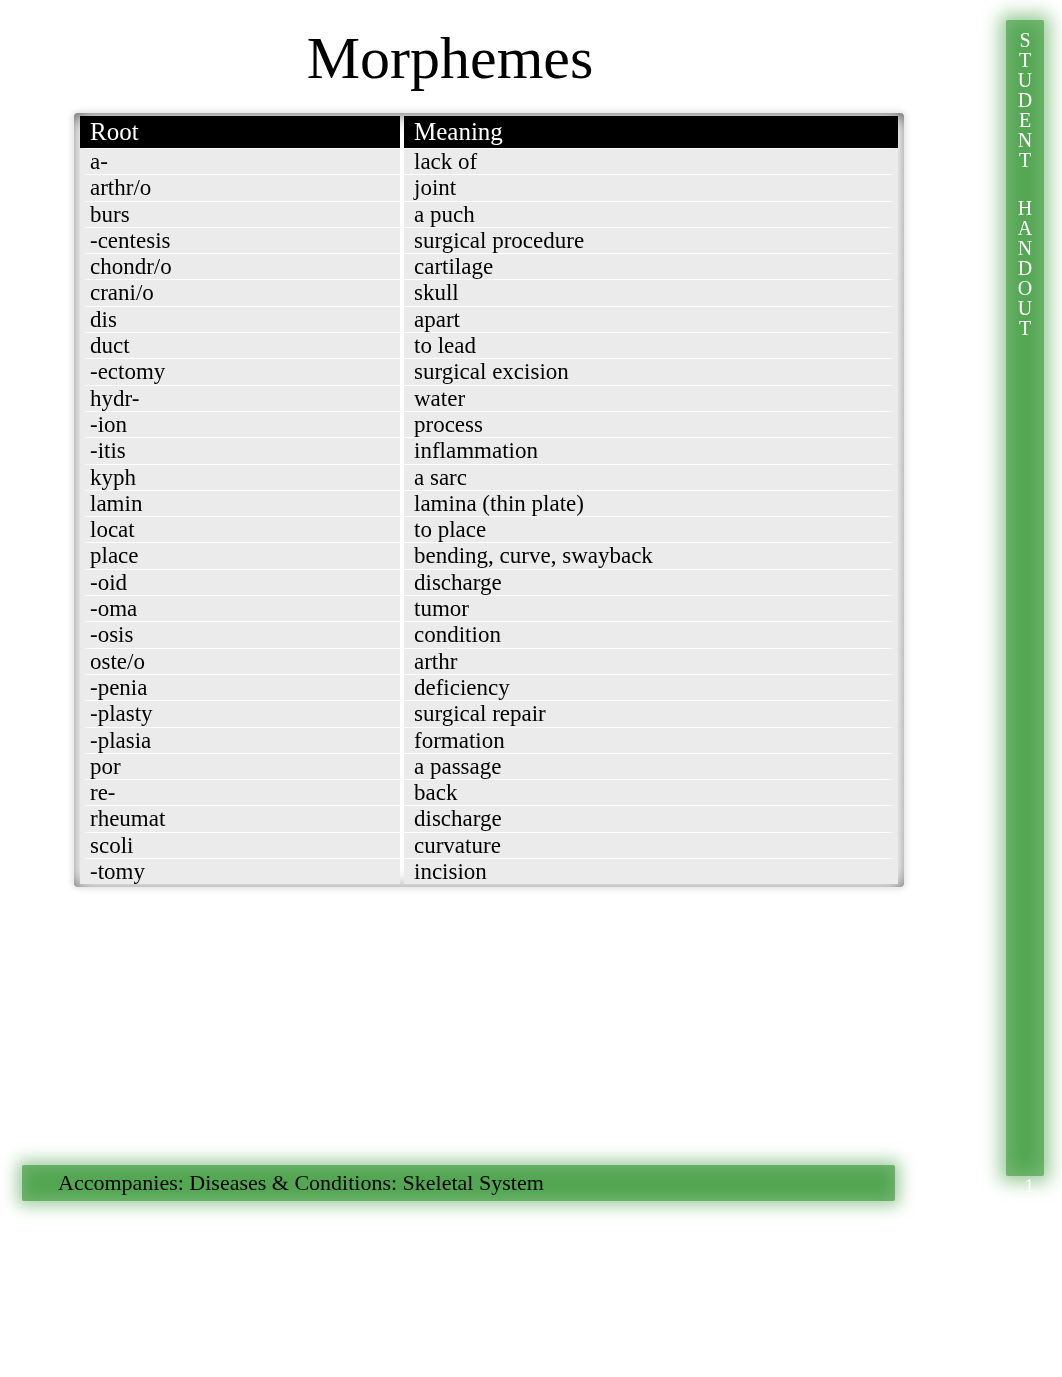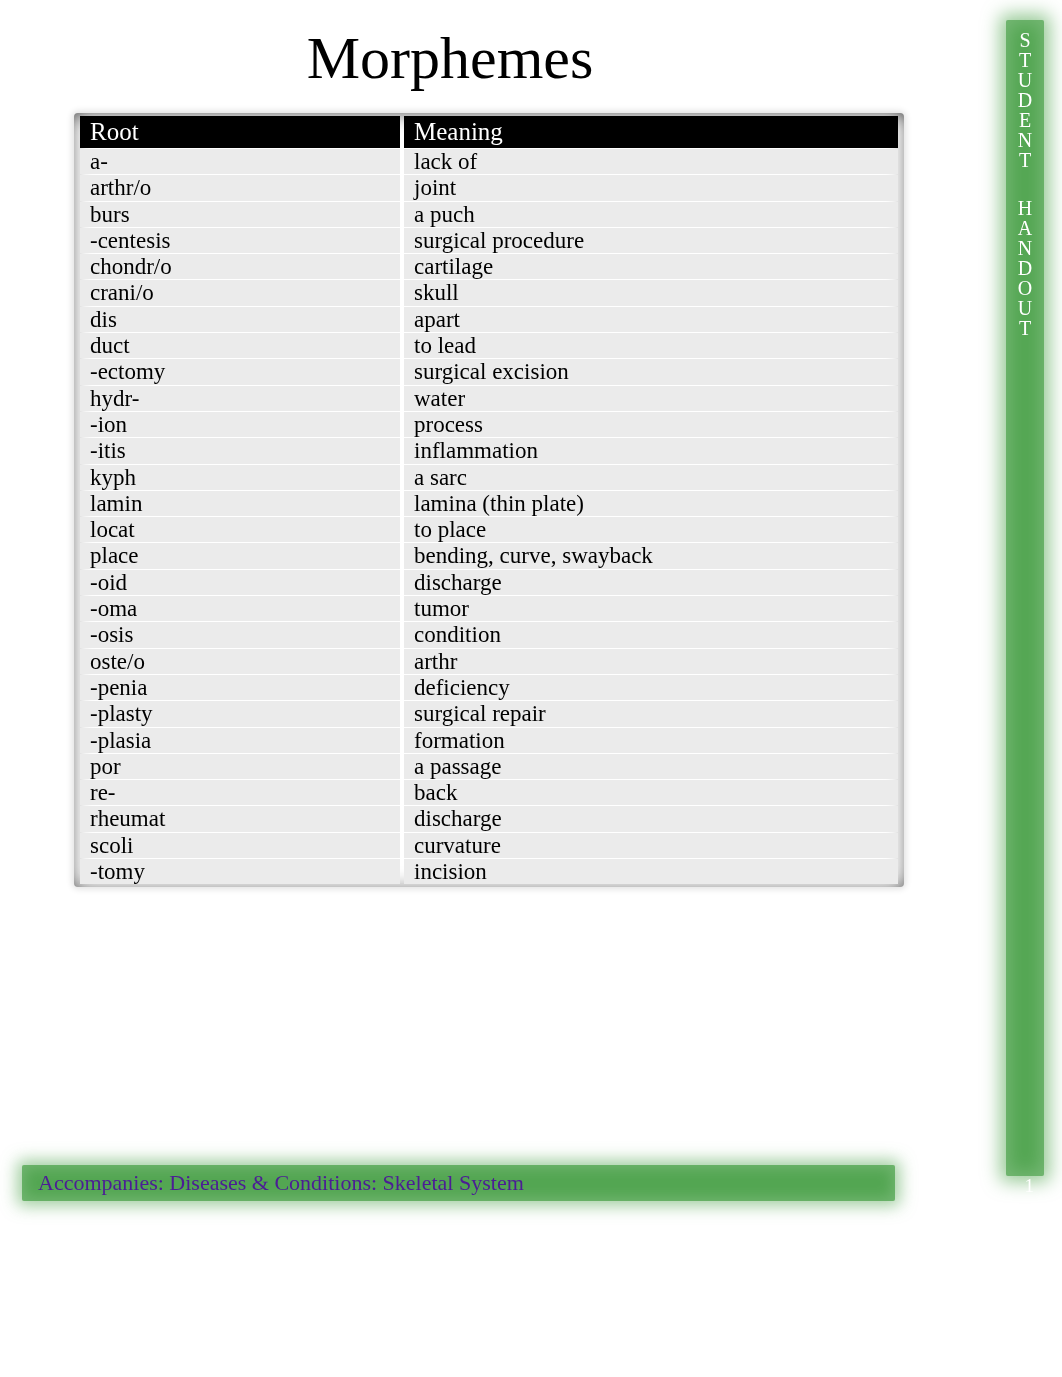--- a/index.html
+++ b/index.html
@@ -90,25 +90,25 @@
     .sidebar .gap {
       height: 28px;
     }
     .footer-bar {
       position: absolute;
       left: 22px;
       bottom: 176px;
       width: 873px;
       height: 36px;
       background: #53a652;
-      color: #4c1d95;
+      color: #000000;
       font-size: 22px;
       display: flex;
       align-items: center;
-      padding-left: 16px;
+      padding-left: 36px;
       border-radius: 2px;
       box-shadow:
         0 0 16px 5px rgba(83,166,82,0.55),
         inset 0 0 14px 3px rgba(255,255,255,0.18);
     }
     .page-number {
       position: absolute;
       right: 28px;
       bottom: 180px;
       color: #fff;

